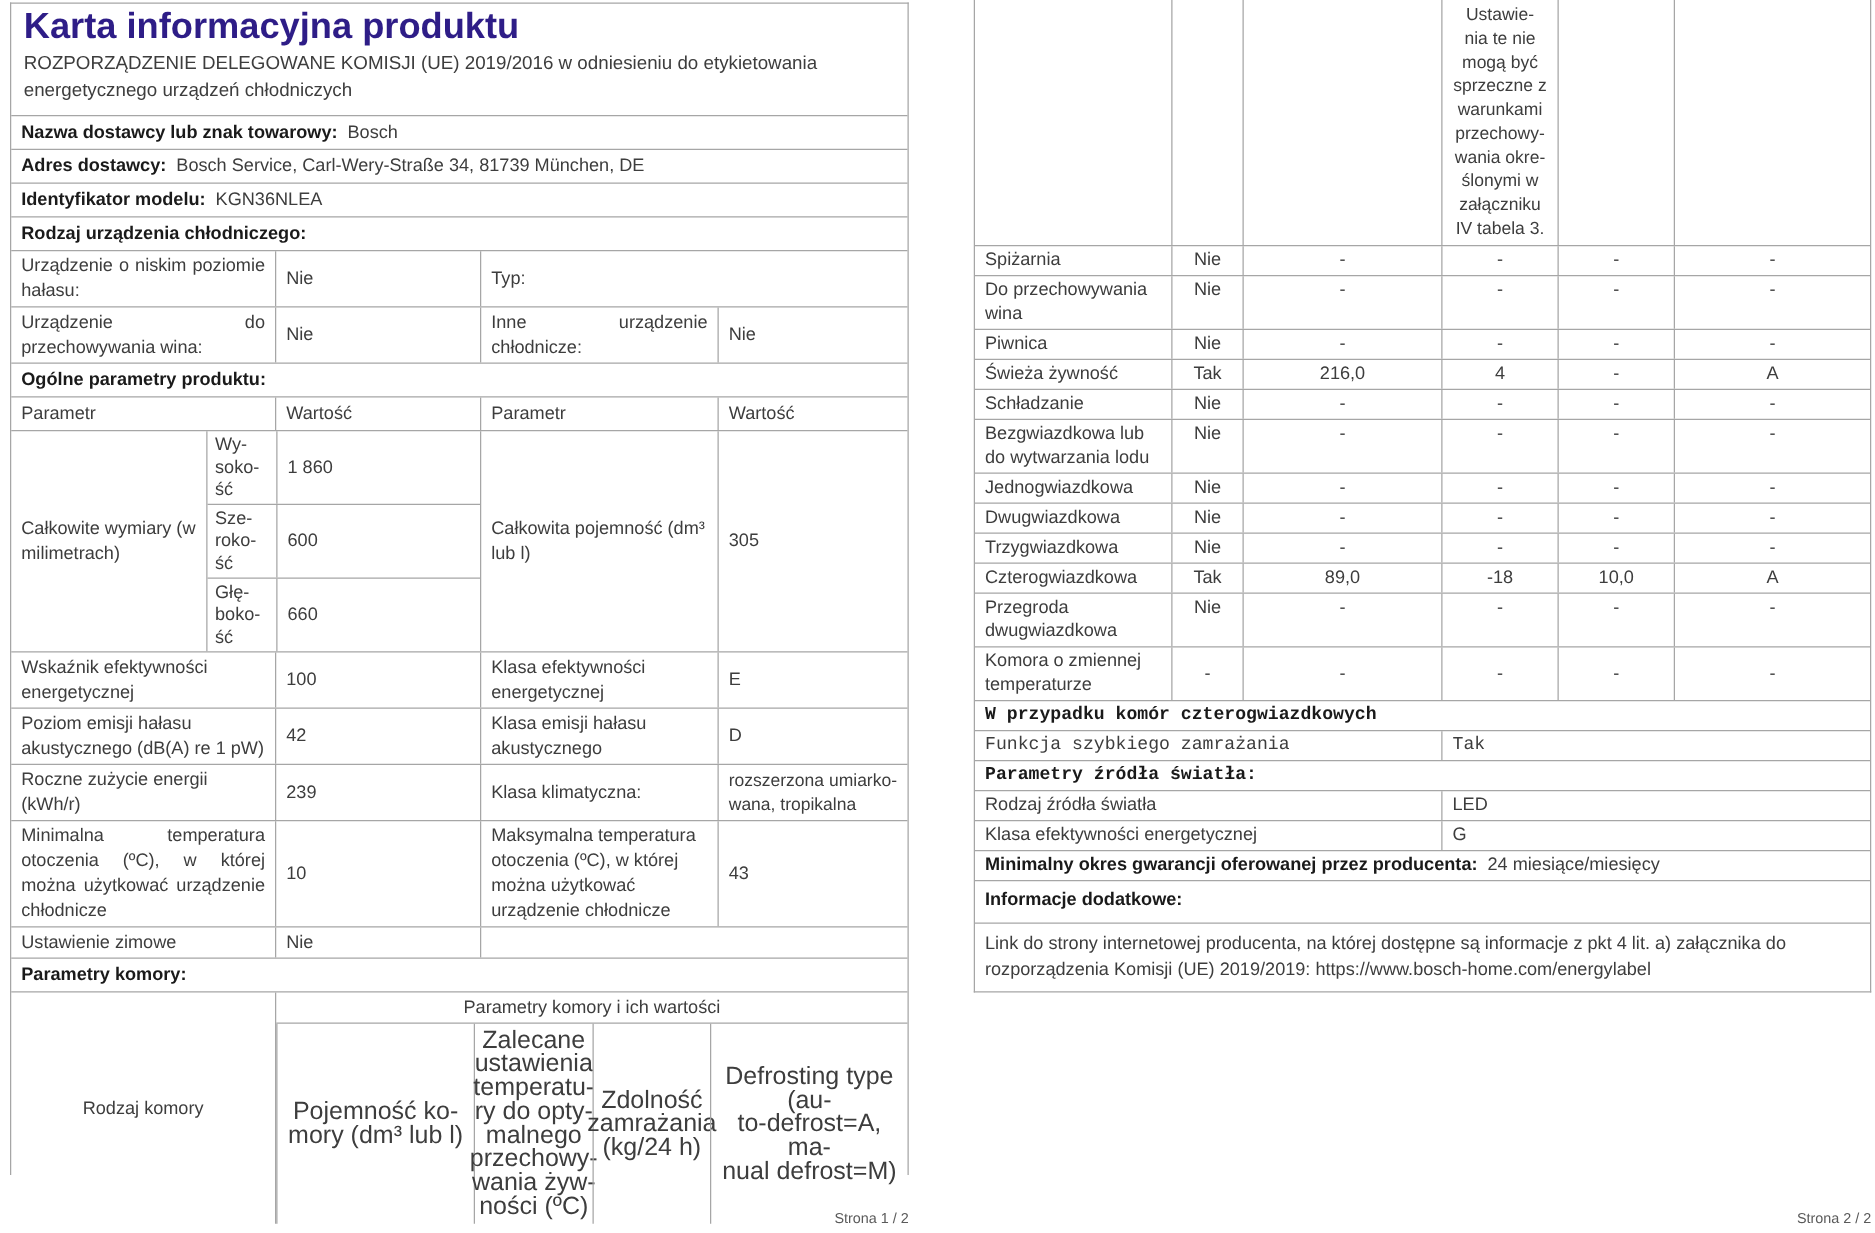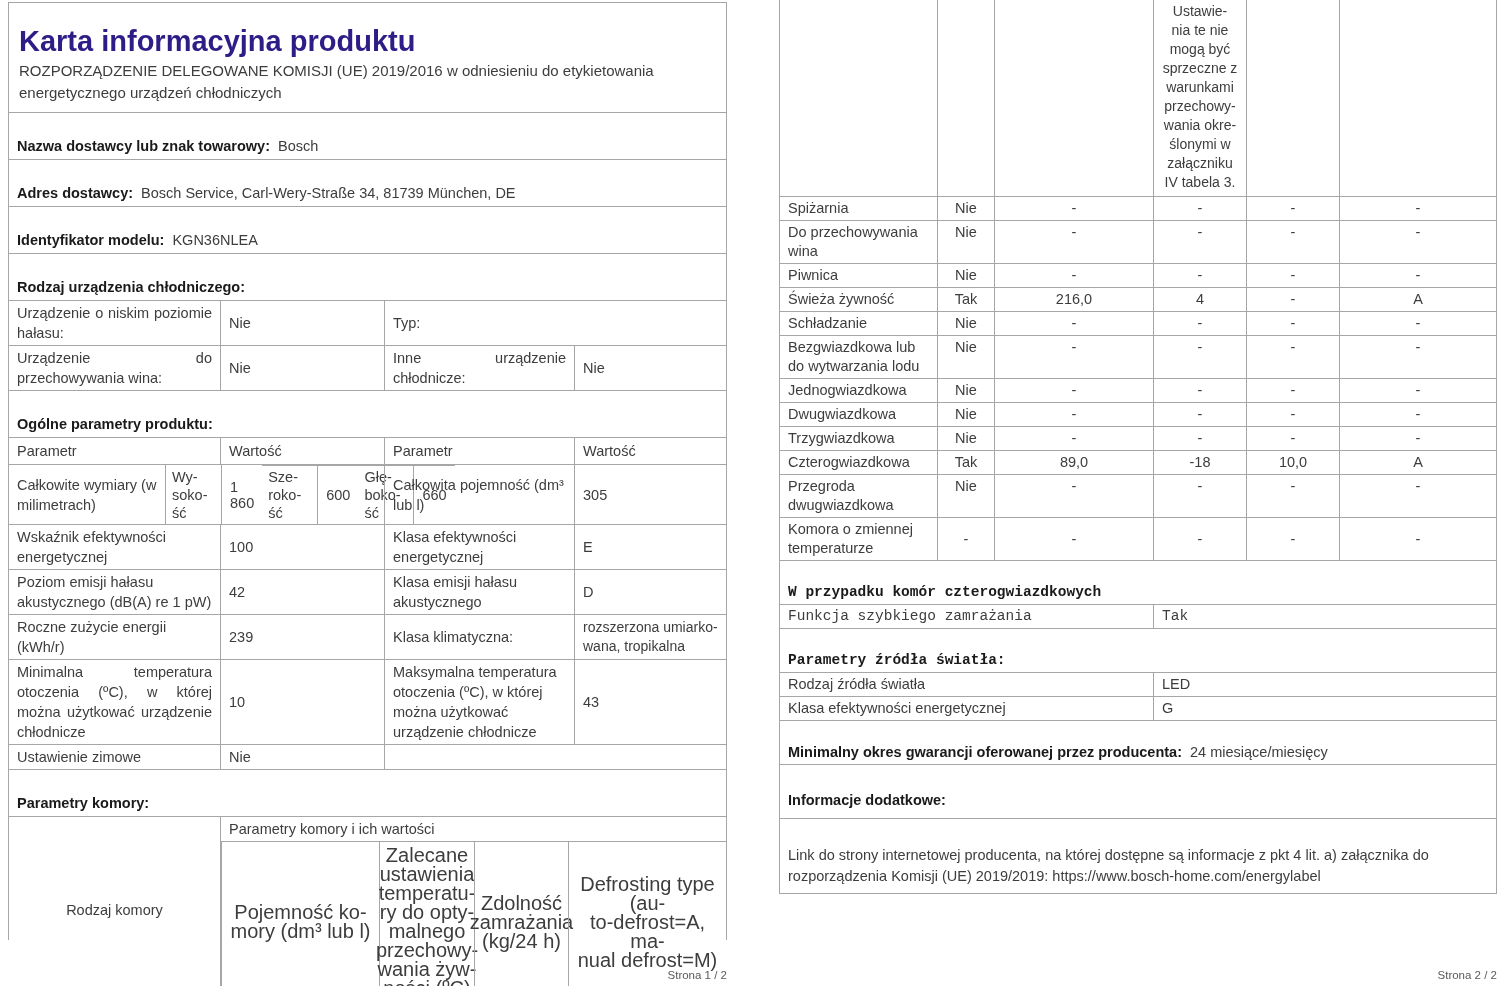--- a/index.html
+++ b/index.html
@@ -21,42 +21,42 @@
   .tbl > .row:first-child{border-top:none;}
   .cell{border-left:1px solid var(--bd);padding:3px 8px;font-size:14.5px;line-height:20px;}
   .row > .cell:first-child{border-left:none;}
 
   .b{font-weight:bold;color:var(--bk);}
   .kv .val{margin-left:8px;}
   .pre{white-space:pre-line;}
   .vc{display:flex;align-items:center;}
   .cc{display:flex;align-items:center;justify-content:center;text-align:center;}
   .just{text-align:justify;}
-  .full{flex:1;margin-top:20px;}
+  .full{flex:1;}
 
   
   .w1{width:211px;}
   .w2{width:164px;}
   .w3{width:190px;}
   .w4{flex:1;}
   .w156{width:156px;}
 
   .row2 .cell{padding:2px 8px;}
 
   
-  .dimcol{width:219px;border-left:1px solid var(--bd);display:flex;flex-direction:row;}
+  .dimcol{width:219px;border-left:1px solid var(--bd);display:flex;flex-direction:column;}
   .dim-sub{display:flex;flex:1;min-height:58px;border-top:1px solid var(--bd);}
   .dimcol .dim-sub:first-child{border-top:none;}
   .dim-lab{width:55px;padding:2px 6px;font-size:14.5px;line-height:18px;display:flex;align-items:center;}
   .dim-val{flex:1;border-left:1px solid var(--bd);padding:2px 8px;font-size:14.5px;display:flex;align-items:center;}
 
   
   .r-chdr{flex:1;}
   .chright{flex:1;border-left:1px solid var(--bd);display:flex;flex-direction:column;}
-  .chtop{border-bottom:1px solid var(--bd);text-align:left;padding:2px 8px;font-size:14.5px;line-height:20px;}
+  .chtop{border-bottom:1px solid var(--bd);text-align:center;padding:2px 8px;font-size:14.5px;line-height:20px;}
   .chcols{display:flex;flex:1;}
   .chcols .cell{padding:4px 4px;font-size:20px;line-height:19px;}
   .pk{width:158px;text-align:center;}
   .zu{width:95px;}
   .zz{width:94px;}
   .df{flex:1;}
 
   
   .pc1{width:157px;}
   .pc2{width:57px;}

